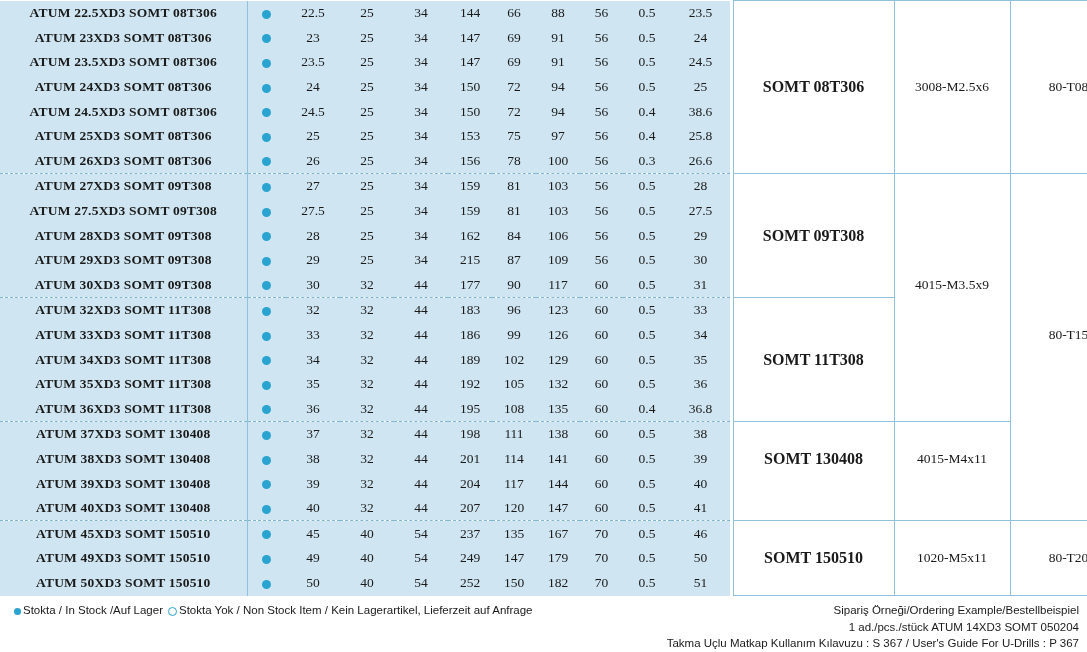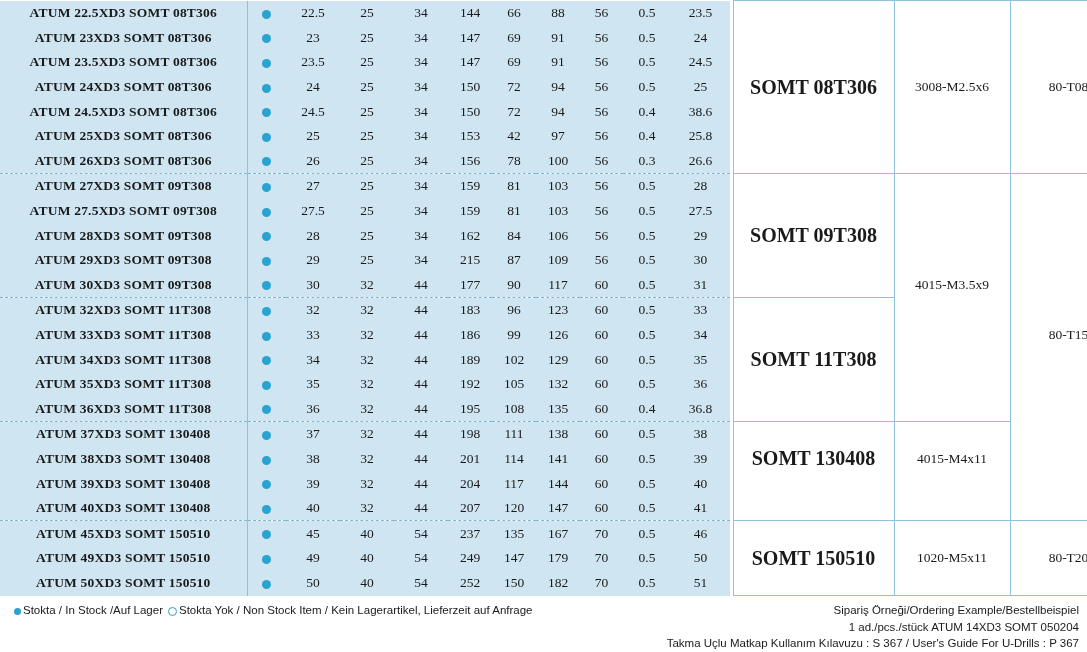--- a/index.html
+++ b/index.html
@@ -75,21 +75,21 @@
 
   
   td.rblock {
     background: #ffffff;
     border-left: 1px solid #8fc2da;
     border-right: 1px solid #8fc2da;
     font-size: 13.5px;
   }
   td.rblock.bold {
     font-weight: bold;
-    font-size: 20px;
+    font-size: 16px;
   }
   td.rblock.btm {
     border-bottom: 1px solid #8fc2da;
   }
   td.rblock.top {
     border-top: 1px solid #8fc2da;
   }
 
   
   #footer {
@@ -244,21 +244,21 @@
           <td class="rblock"></td>
           <td class="rblock"></td>
         </tr>
         <tr>
           <td class="desig">ATUM 25XD3 SOMT 08T306</td>
           <td class="dot sep-col"><span class="bluedot"></span></td>
           <td class="num">25</td>
           <td class="num">25</td>
           <td class="num">34</td>
           <td class="num">153</td>
-          <td class="num">42</td>
+          <td class="num">75</td>
           <td class="num">97</td>
           <td class="num">56</td>
           <td class="num">0.4</td>
           <td class="num">25.8</td>
           <td class="white"></td>
           <td class="rblock bold"></td>
           <td class="rblock"></td>
           <td class="rblock"></td>
         </tr>
         <tr>

